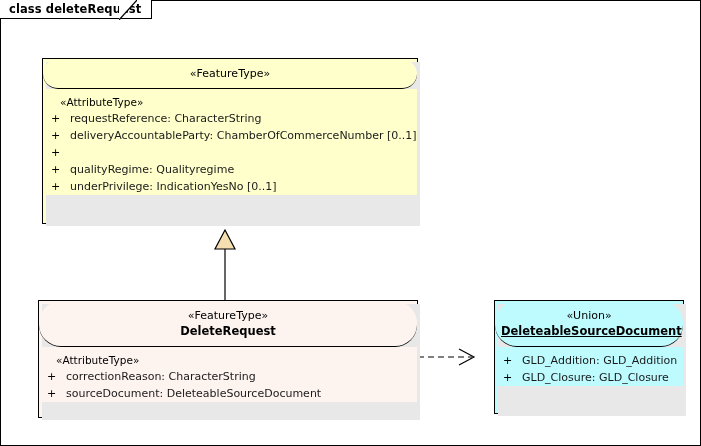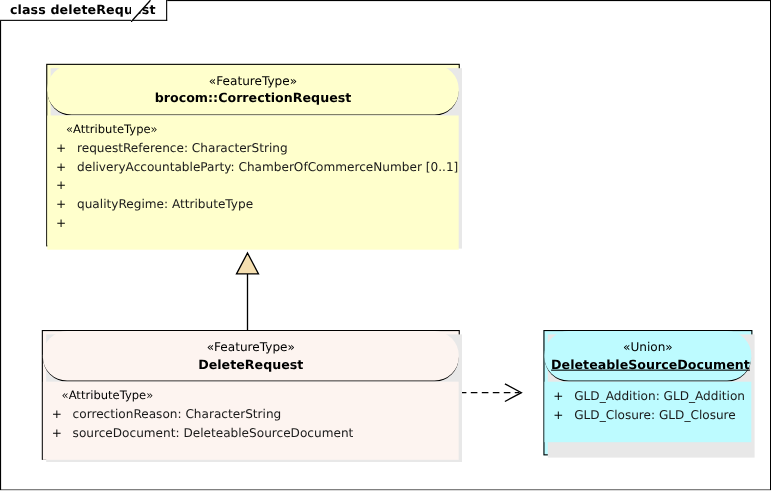--- a/index.html
+++ b/index.html
@@ -98,21 +98,21 @@
     color: #000000;
     line-height: 16px;
     white-space: nowrap;
   }
   .class-name.underlined {
     text-decoration: underline;
   }
 
   .class-body {
     box-sizing: border-box;
-    padding: 5px 6px 16px 6px;
+    padding: 5px 6px 0 6px;
   }
   .attr-stereotype {
     font-size: 10.5px;
     color: #000000;
     padding-left: 11px;
     line-height: 16px;
     white-space: nowrap;
   }
   .attr-row {
     display: flex;
@@ -172,42 +172,42 @@
 
     <g>
       <line x1="418" y1="357" x2="472" y2="357" stroke="#000000" stroke-width="1.2" stroke-dasharray="6,4"></line>
       <polyline points="459,349 474,357 459,365" fill="none" stroke="#000000" stroke-width="1.2"></polyline>
     </g>
   </svg>
 
   <div class="uml-class box-correctionrequest" style="left:42px; top:58px; width:376px; height:166px;">
     <div class="class-header">
       <div class="stereotype">«FeatureType»</div>
-      <div class="class-name">brocom::CorrectionRequest</div>
     </div>
     <div class="class-body">
       <div class="attr-stereotype">«AttributeType»</div>
 
       <div class="attr-row">
         <span class="attr-vis">+</span>
         <span class="attr-text">requestReference: CharacterString</span>
       </div>
       <div class="attr-row">
         <span class="attr-vis">+</span>
         <span class="attr-text">deliveryAccountableParty: ChamberOfCommerceNumber [0..1]</span>
       </div>
       <div class="attr-row">
         <span class="attr-vis">+</span>
       </div>
       <div class="attr-row">
         <span class="attr-vis">+</span>
-        <span class="attr-text">qualityRegime: AttributeType</span>
-      </div>
-      <div class="attr-row">
-        <span class="attr-vis">+</span>
+        <span class="attr-text">qualityRegime: Qualityregime</span>
+      </div>
+      <div class="attr-row">
+        <span class="attr-vis">+</span>
+        <span class="attr-text">underPrivilege: IndicationYesNo [0..1]</span>
       </div>
     </div>
   </div>
 
   <div class="uml-class box-deleterequest" style="left:38px; top:300px; width:380px; height:118px;">
     <div class="class-header">
       <div class="stereotype">«FeatureType»</div>
       <div class="class-name">DeleteRequest</div>
     </div>
     <div class="class-body">

